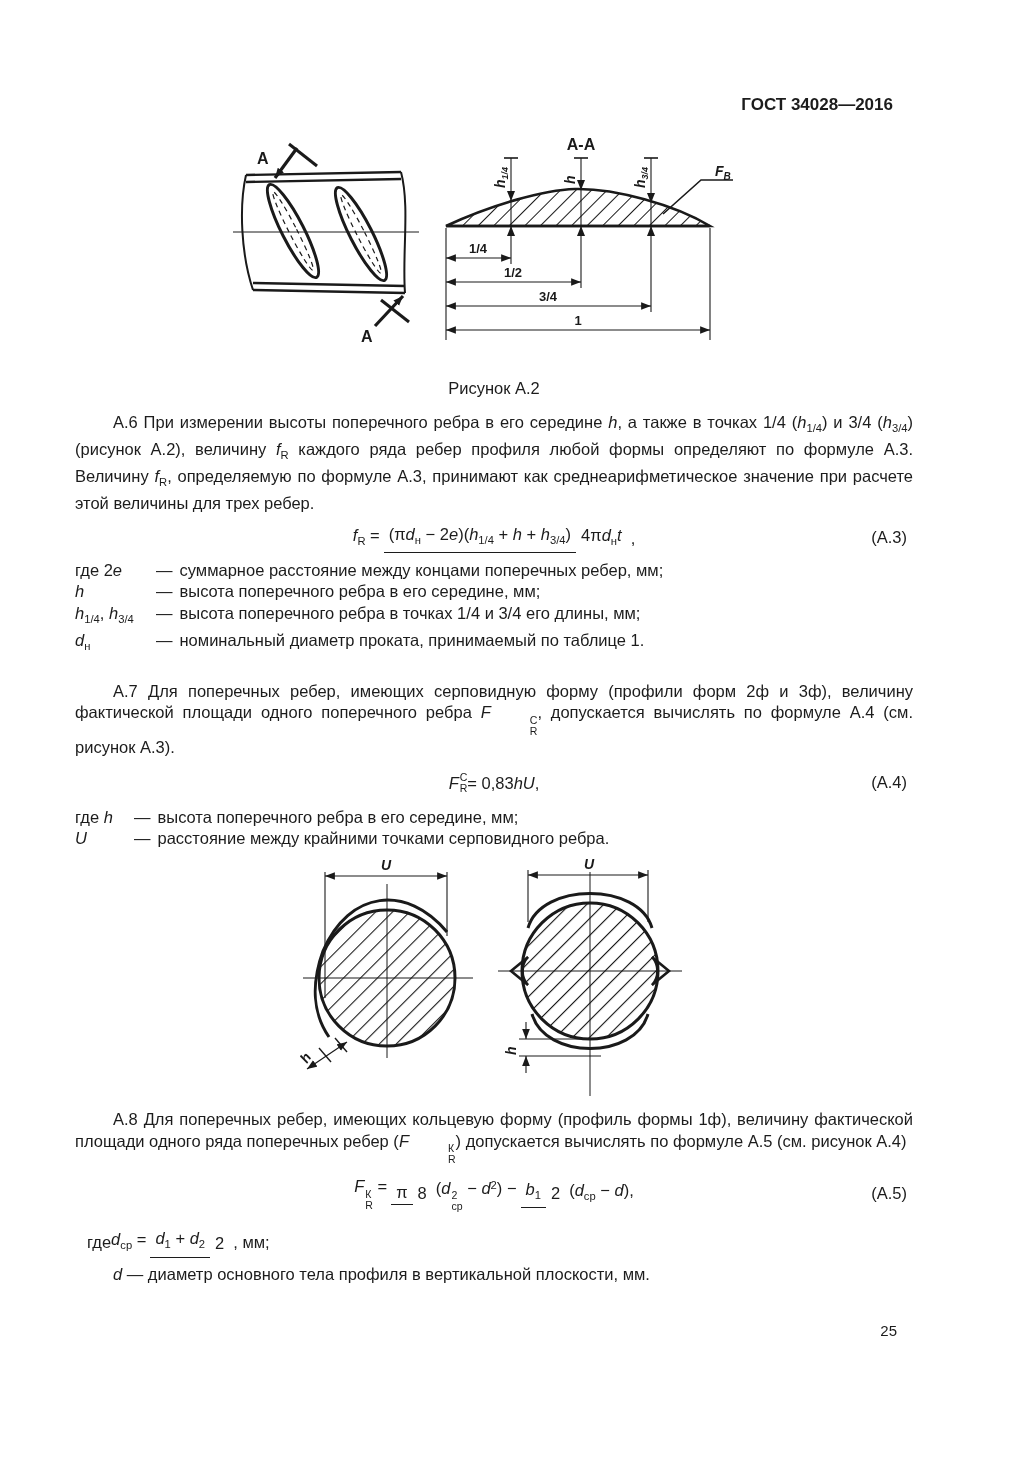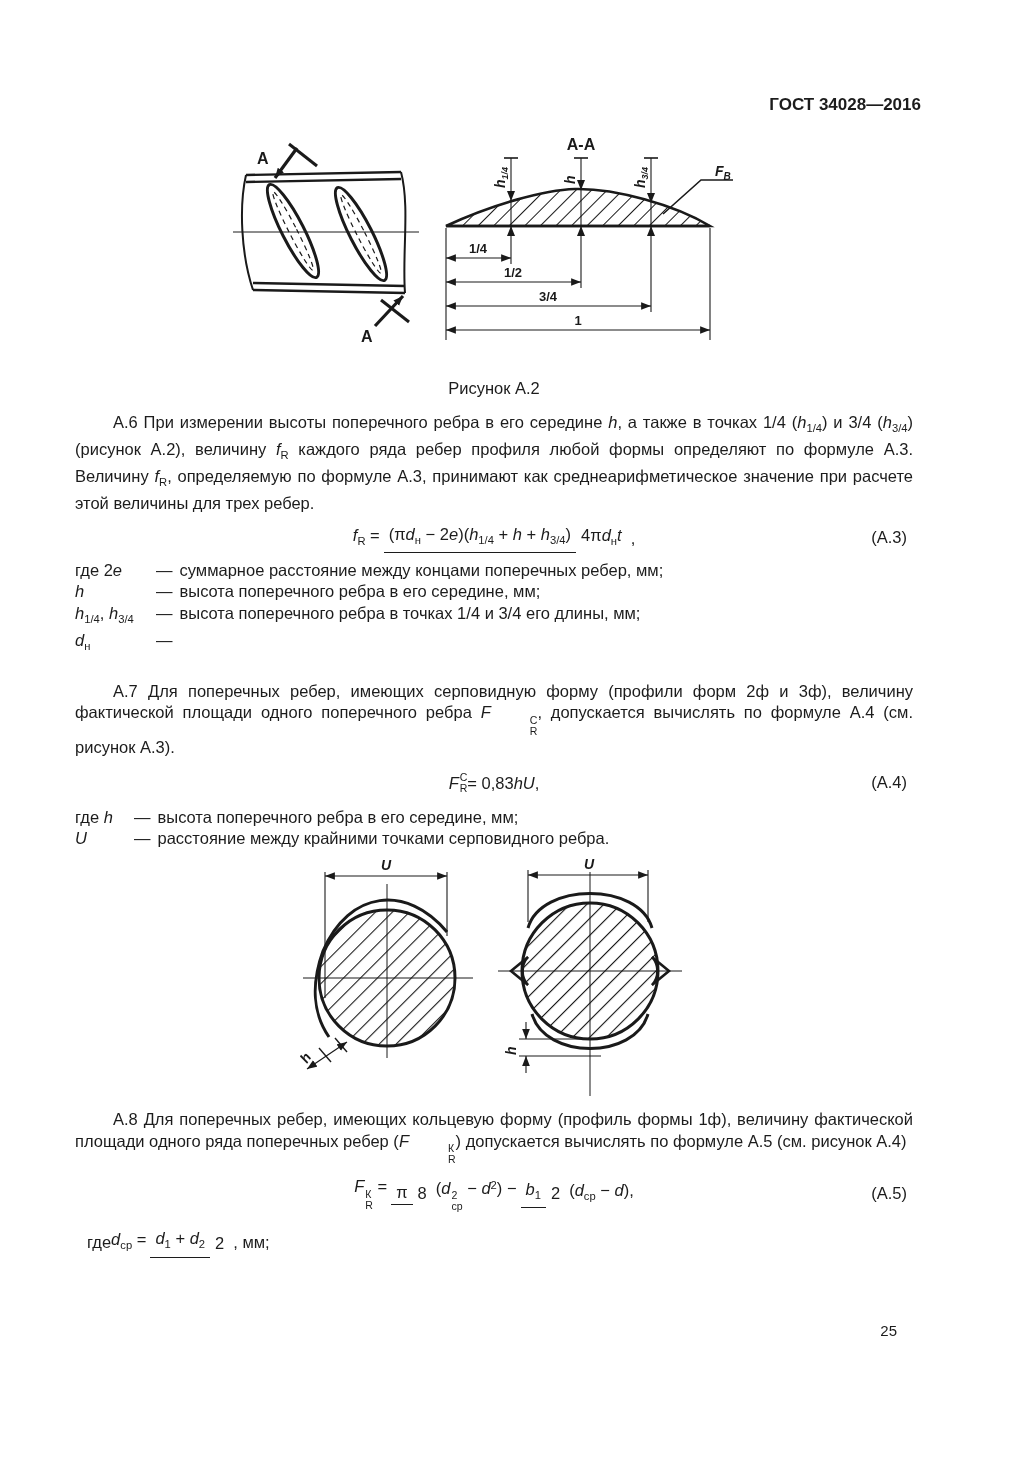--- a/index.html
+++ b/index.html
@@ -1,18 +1,18 @@
 <!DOCTYPE html>
 <html><head>
 <meta charset="utf-8">
 <style>
   html,body{margin:0;padding:0;background:#e8e8e8;}
   .page{position:relative;width:1033px;height:1461px;background:#ffffff;margin:0 auto;
         font-family:"Liberation Sans",sans-serif;color:#1c1c1c;overflow:hidden;}
-  .hdr{position:absolute;top:95px;right:112px;font-size:17px;font-weight:bold;}
+  .hdr{position:absolute;top:95px;right:140px;font-size:17px;font-weight:bold;}
   .pageno{position:absolute;top:1322px;right:136px;font-size:15px;}
   .content{position:absolute;left:75px;top:128px;width:838px;font-size:16.5px;line-height:21.5px;}
   .para{text-align:justify;text-indent:38px;margin:0;}
   .cap{text-align:center;margin:0;}
   .it{font-style:italic;}
   .sb{font-size:0.68em;vertical-align:-0.32em;}
   .sp{font-size:0.68em;vertical-align:0.45em;}
   .ss{display:inline-flex;flex-direction:column;align-items:flex-start;font-size:0.64em;
       line-height:1.05;vertical-align:-0.5em;margin-left:1px;}
   .frac{display:inline-flex;flex-direction:row;align-items:center;vertical-align:-1.05em;margin:0 4px;}
@@ -150,20 +150,21 @@
         <span class="ddef">высота поперечного ребра в его середине, мм;</span>
       </div>
       <div class="defrow">
         <span class="dterm"><span class="it">h</span><span class="sb">1/4</span>, <span class="it">h</span><span class="sb">3/4</span></span>
         <span class="ddash">—</span>
         <span class="ddef">высота поперечного ребра в точках 1/4 и 3/4 его длины, мм;</span>
       </div>
       <div class="defrow">
         <span class="dterm"><span class="it">d</span><span class="sb">н</span></span>
         <span class="ddash">—</span>
+        <span class="ddef">номинальный диаметр проката, принимаемый по таблице 1.</span>
       </div>
     </div>
 
     <p class="para" style="margin-top:24px;">А.7  Для поперечных ребер, имеющих серповидную форму (профили форм 2ф и 3ф), величину фактической площади одного поперечного ребра <span class="it">F</span><span class="ss">
           <span>С</span>
           <span>R</span>
         </span>, допускается вычислять по формуле А.4 (см. рисунок А.3).</p>
 
     <div class="formula-row" style="margin-top:14px;">
       <span class="feq"><span class="it">F</span><span class="ss">
@@ -266,17 +267,18 @@
 
     <div class="wheredcp" style="margin-top:16px;">
       <span>где </span>
       <span><span class="it">d</span><span class="sb">ср</span> = </span>
         <span class="frac" style="vertical-align:middle;">
           <span class="fn"><span class="it">d</span><span class="sb">1</span> + <span class="it">d</span><span class="sb">2</span></span>
           <span class="fd">2</span>
         </span>
         <span>,  мм;</span>
     </div>
+    <div style="margin-top:6px;padding-left:38px;"><span class="it">d</span> — диаметр основного тела профиля в вертикальной плоскости, мм.</div>
 
   </div>
 
   <div class="pageno">25</div>
 </div>
 
 </body></html>

